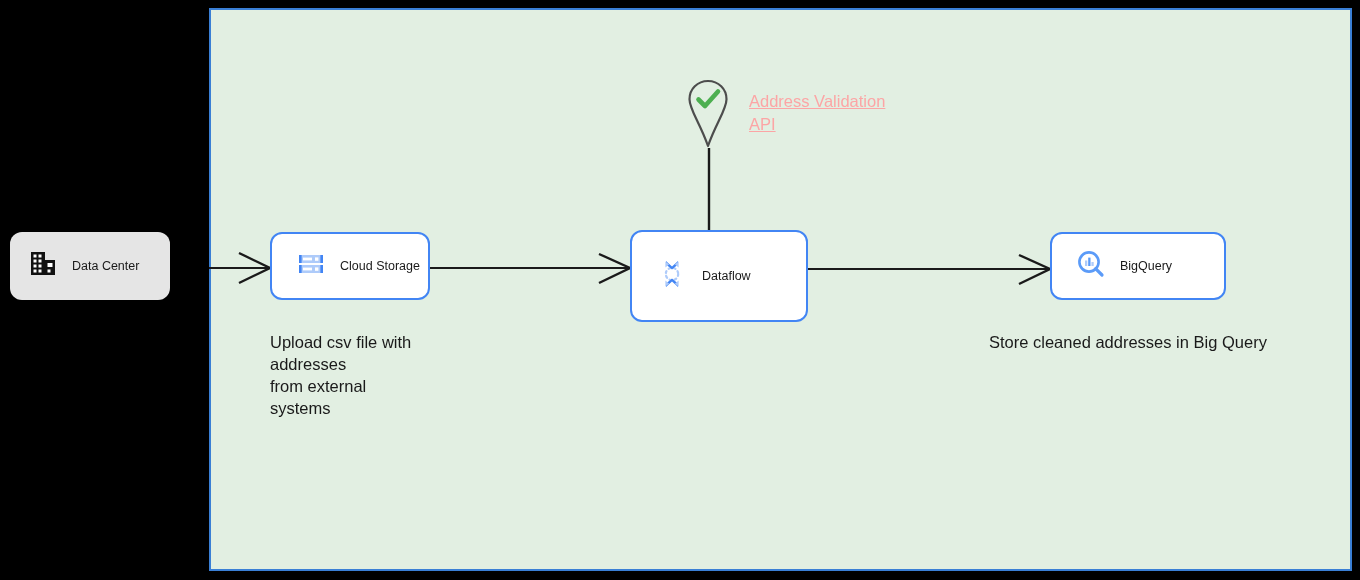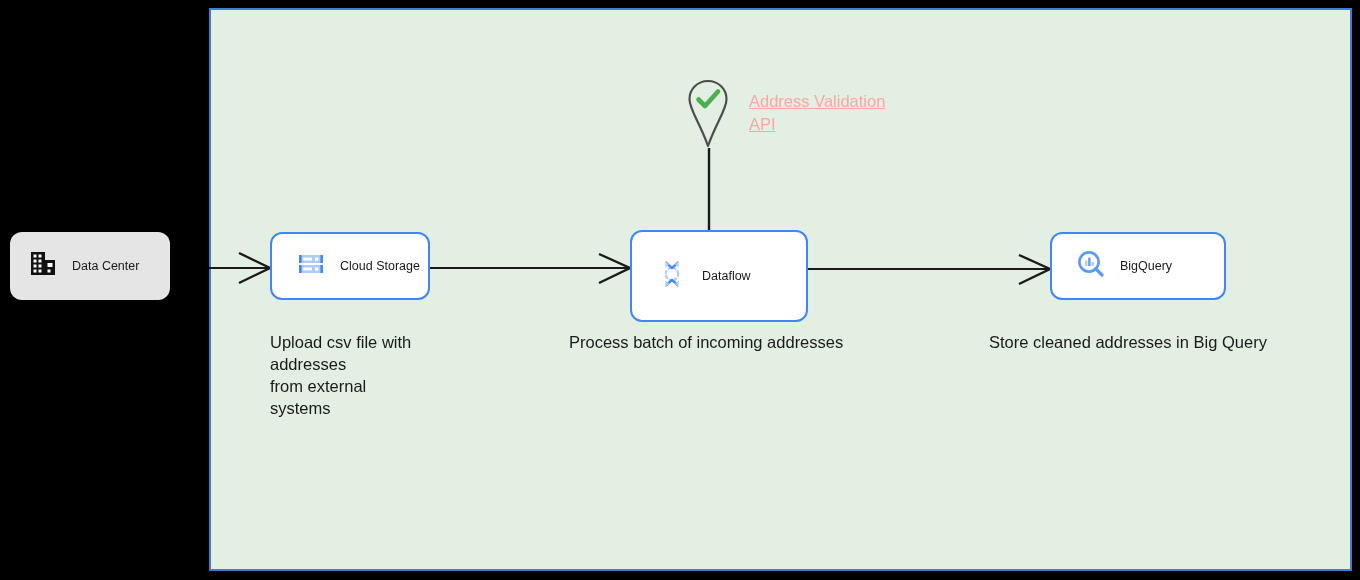--- a/index.html
+++ b/index.html
@@ -212,16 +212,15 @@
       <path d="M24 3 C13.5 3 5.5 11 5.5 21.2 C5.5 31.5 16 45 24 68 C32 45 42.5 31.5 42.5 21.2 C42.5 11 34.5 3 24 3 Z" fill="none" stroke="#4d4d4d" stroke-width="2.2" stroke-linejoin="round"></path>
       <polyline points="14.5,21.5 21,28 34,13.5" fill="none" stroke="#4caf50" stroke-width="4.6" stroke-linecap="round" stroke-linejoin="round"></polyline>
     </svg>
   </div>
   <div id="api-label">Address Validation
 API</div>
 
   <div id="caption-storage" class="caption">Upload csv file with addresses
 from external
 systems</div>
-  <div id="caption-dataflow" class="caption">Process batch of incoming addresses</div>
   <div id="caption-bigquery" class="caption">Store cleaned addresses in Big Query</div>
 
 </div>
 
 </body></html>

